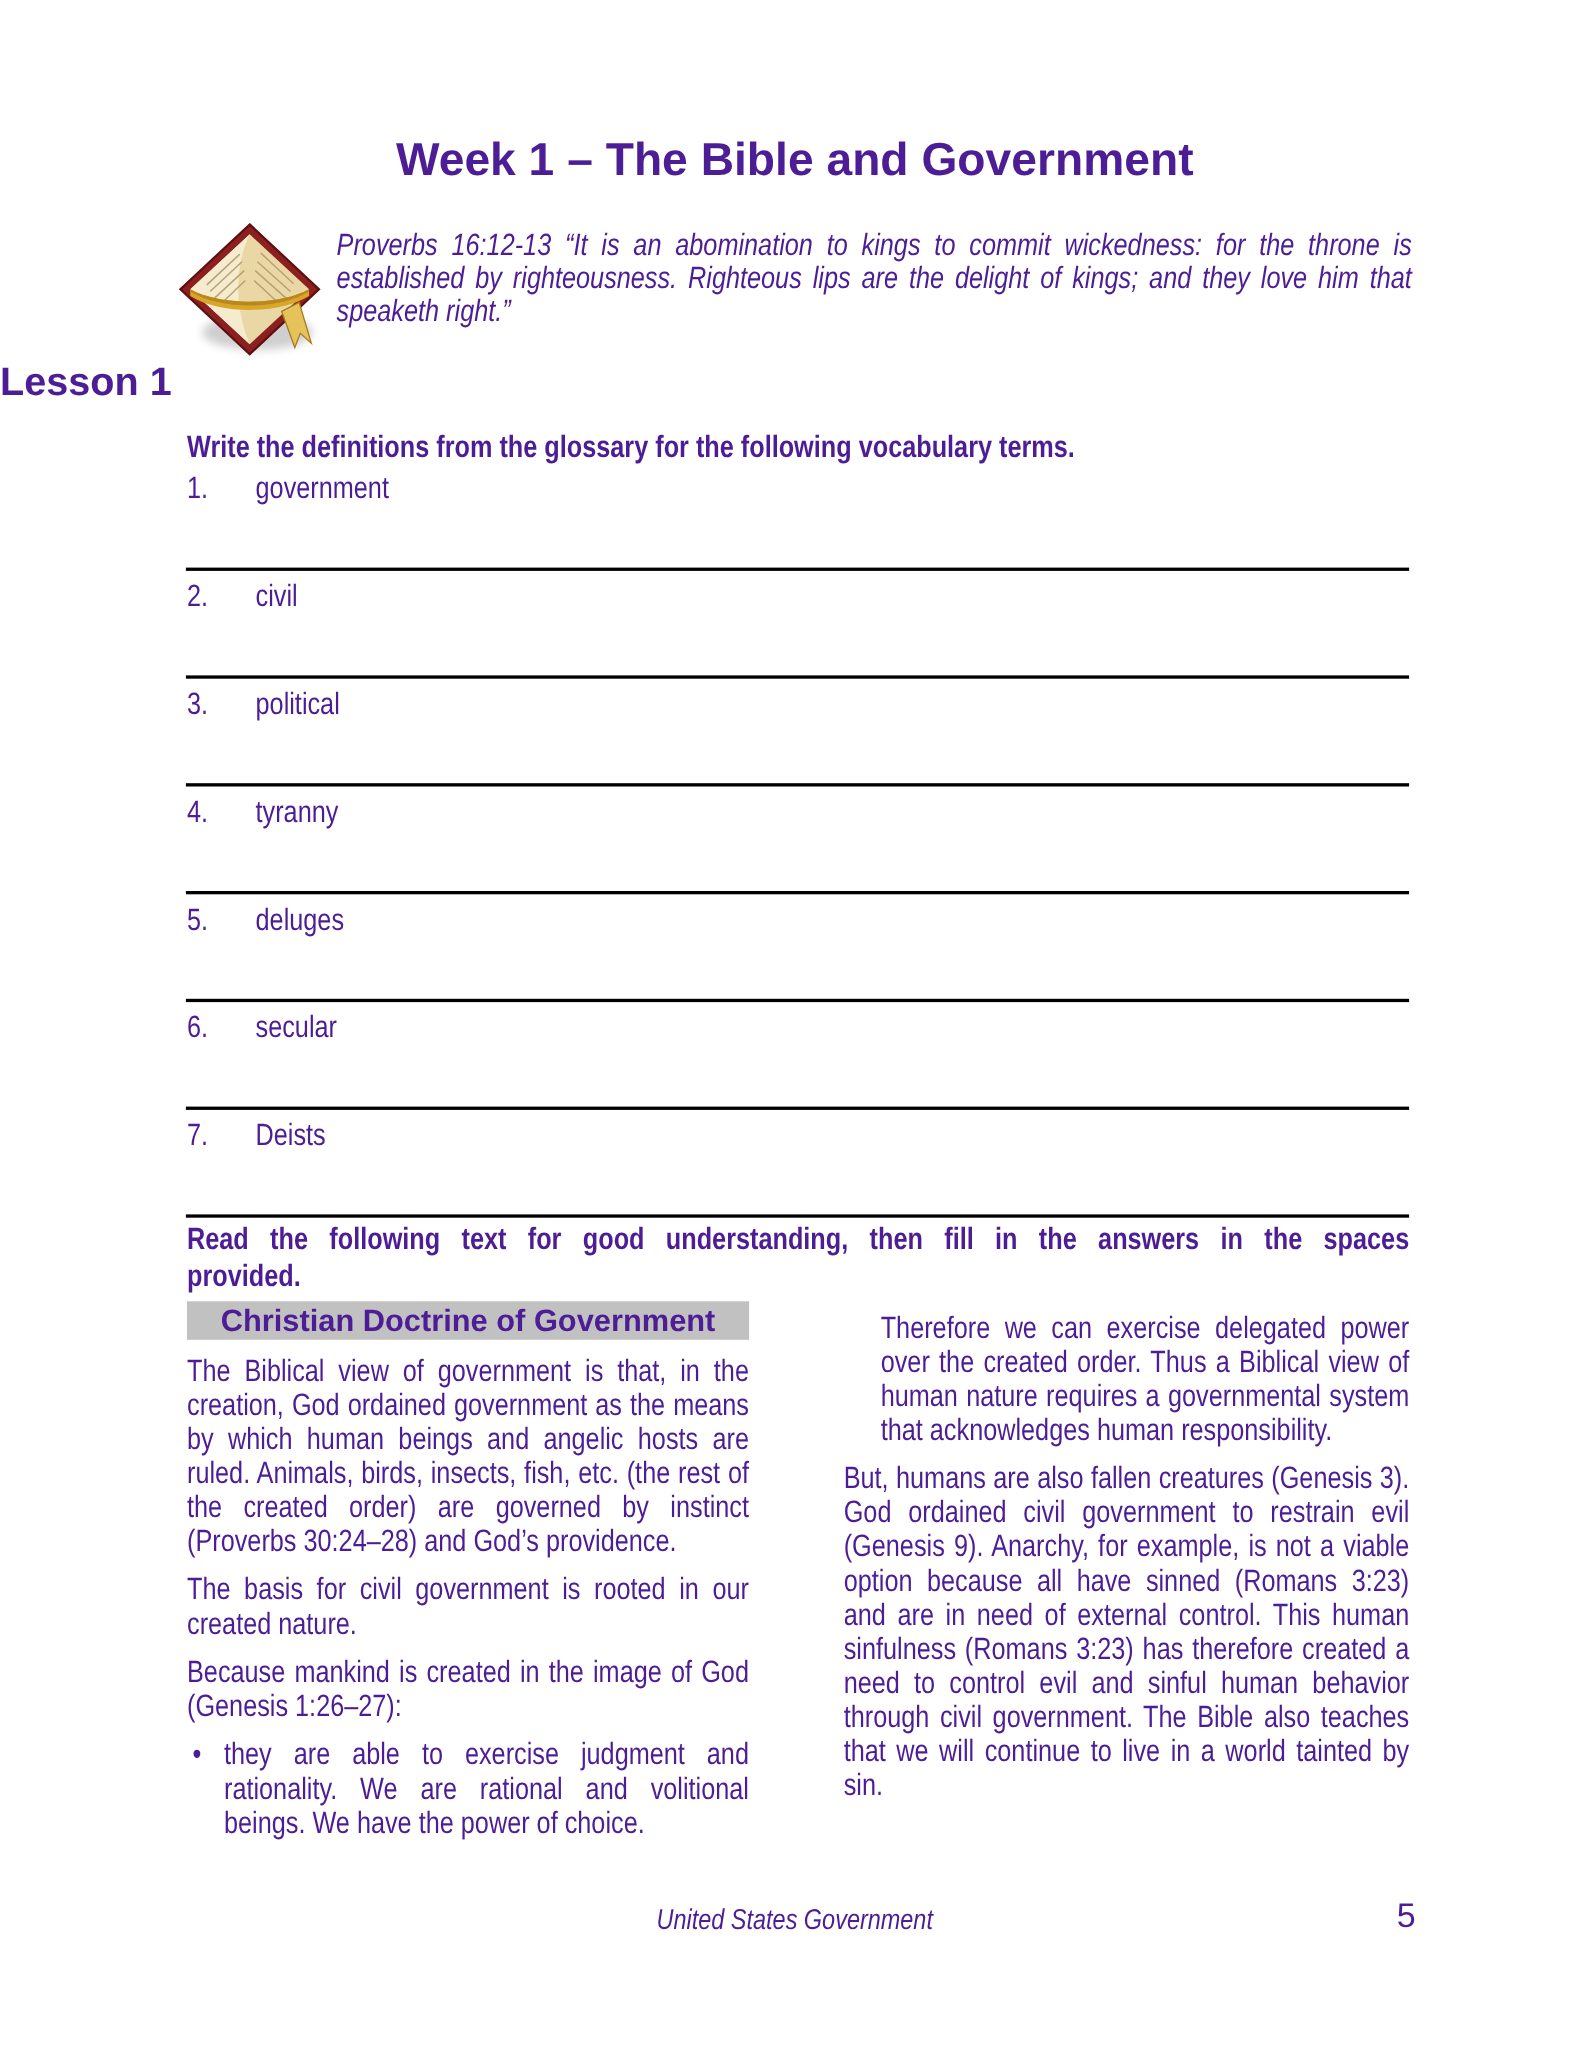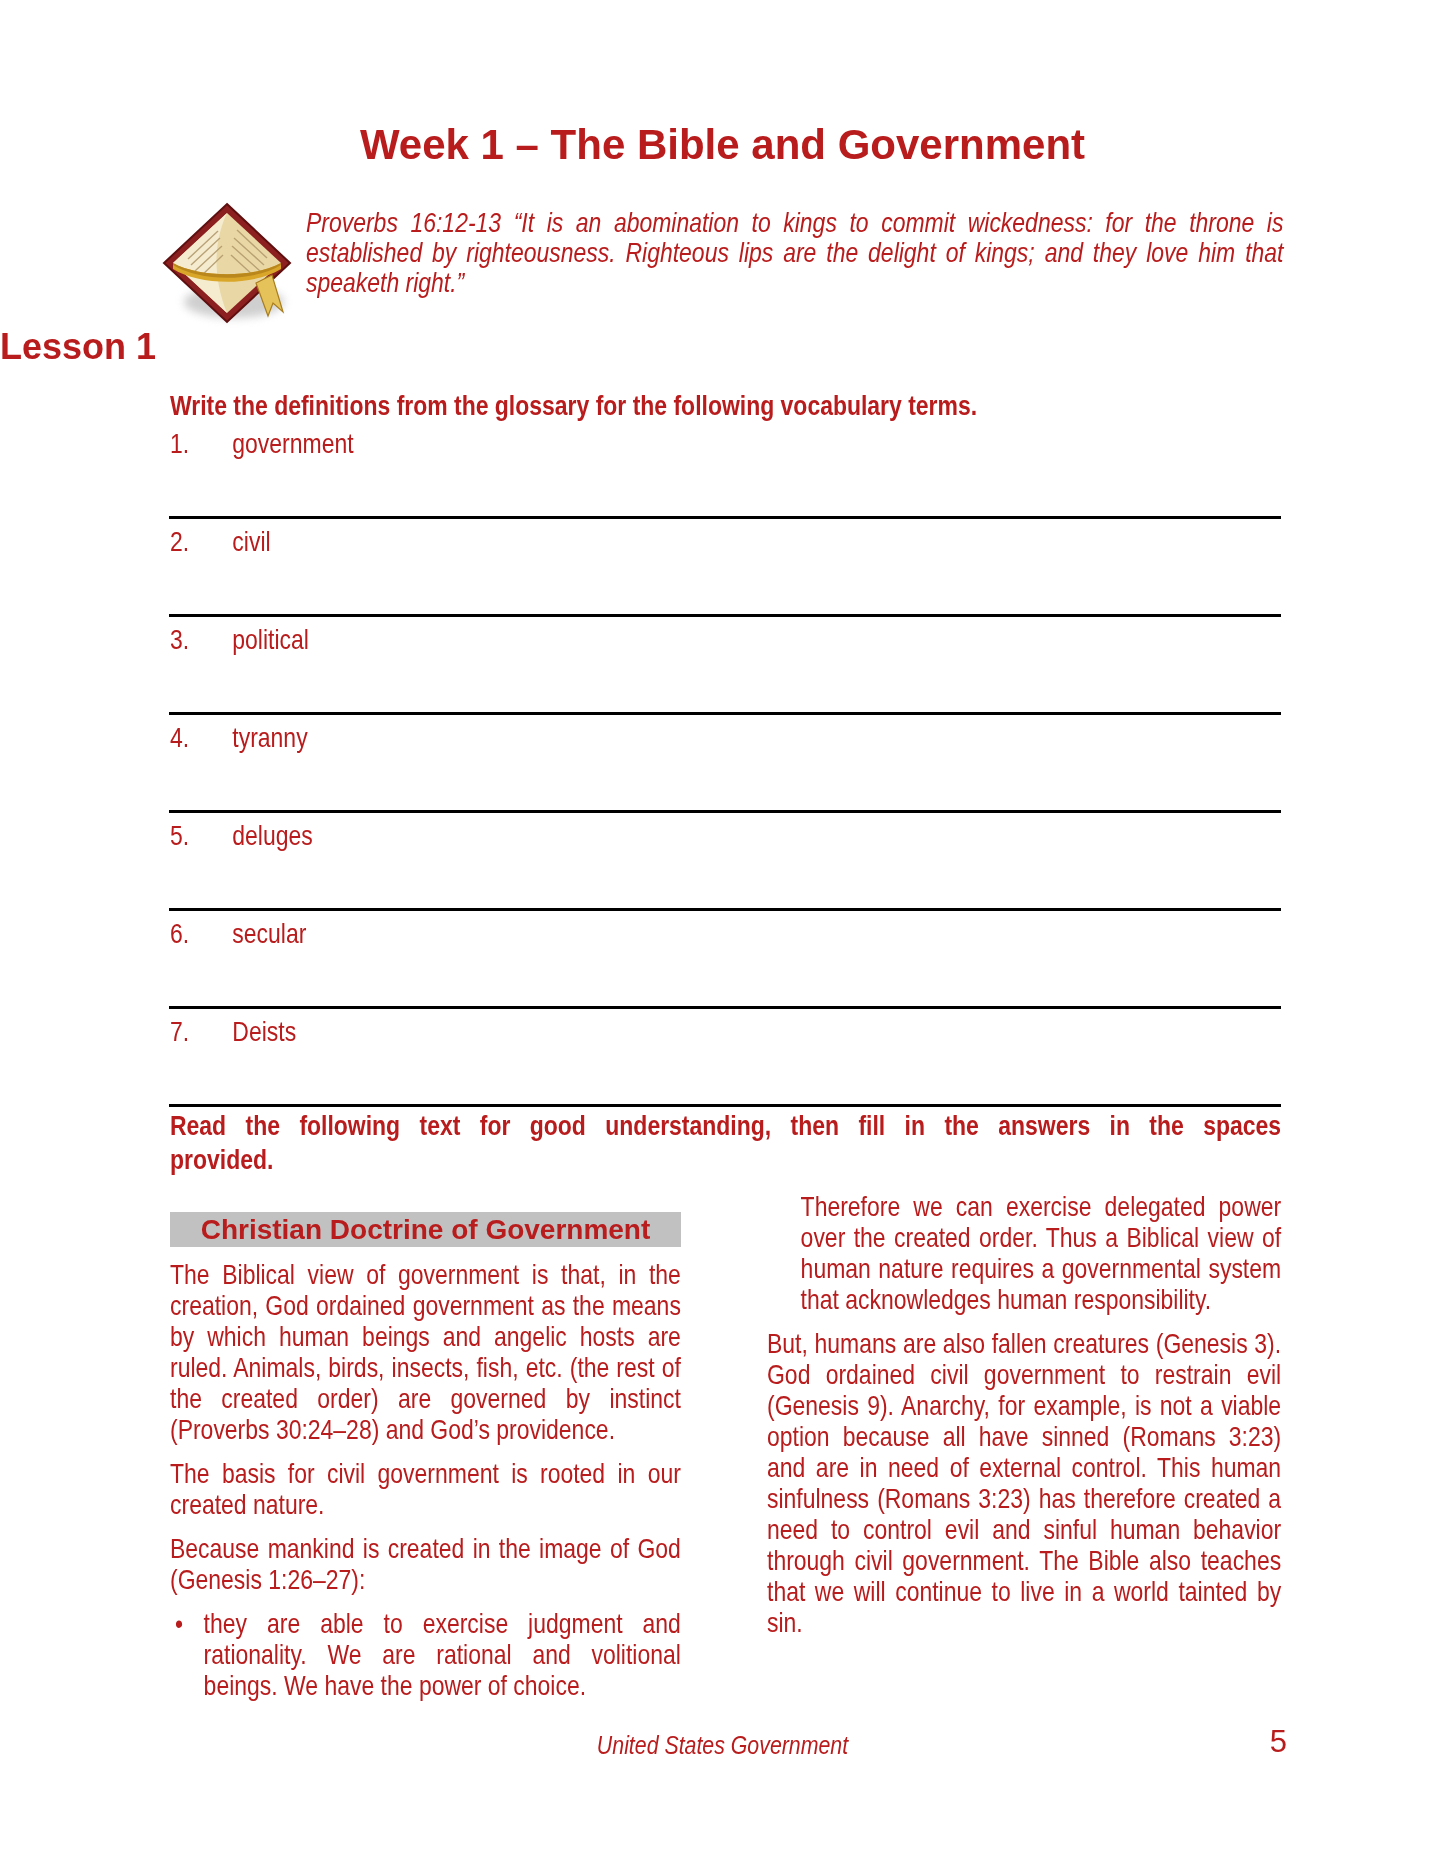--- a/index.html
+++ b/index.html
@@ -1,18 +1,18 @@
 <!DOCTYPE html>
 <html><head>
 <meta charset="utf-8">
 <style>
   html,body { margin:0; padding:0; background:#ffffff; }
   .page {
     position:relative; width:1445px; height:1869px; background:#ffffff;
-    font-family:"Liberation Sans", sans-serif; color:#b91c1c; overflow:hidden;
+    font-family:"Liberation Sans", sans-serif; color:#4c1d95; overflow:hidden;
   }
   
   .narrow { transform:scaleX(0.82); transform-origin:0 0; }
   .narrow-c { transform:scaleX(0.82); transform-origin:50% 0; }
 
   .title {
     position:absolute; top:121px; left:0; width:100%;
     font-size:42px; font-weight:bold; text-align:center; letter-spacing:0;
   }
   .icon-wrap { position:absolute; left:160px; top:202px; width:134px; height:126px; }
@@ -35,21 +35,21 @@
   .reading-instruction { position:absolute; left:170px; top:1109px; width:1355px;
     font-size:28px; font-weight:bold; line-height:34px; }
   .reading-instruction .ril { text-align:justify; text-align-last:justify; }
   .reading-instruction .ril-last { text-align:left; text-align-last:left; }
 
   .columns { position:absolute; left:170px; top:1183px; width:1111px; display:flex; }
   .col-left  { width:511px; margin-right:86px; }
   .col-right { width:514px; }
 
   .article-heading { width:511px; height:35px; background:#c1c1c1;
-    font-size:28px; font-weight:bold; text-align:center; line-height:35px;margin-top:29px; }
+    font-size:28px; font-weight:bold; text-align:center; line-height:35px; }
 
   .coltext { font-size:28px; line-height:31px; }
   .col-left  .coltext { width:623px; }
   .col-right .coltext { width:627px; }
   .coltext p { margin:13px 0 0 0; text-align:justify; }
   .col-left .coltext p.first { margin-top:12px; }
   .col-right .coltext p.cont { margin-top:8px; margin-left:41px; text-align:justify; }
 
   .bullet-item { position:relative; margin-top:13px; padding-left:41px; text-align:justify; }
   .bullet-item .mark { position:absolute; left:6px; top:0; }

